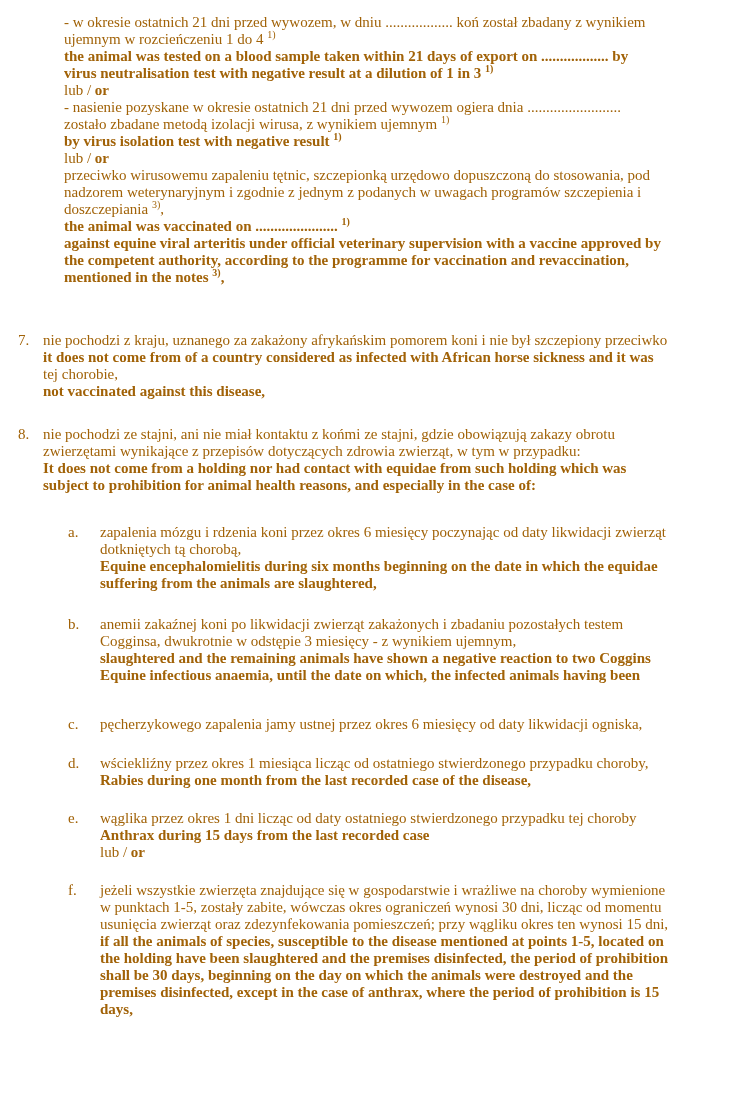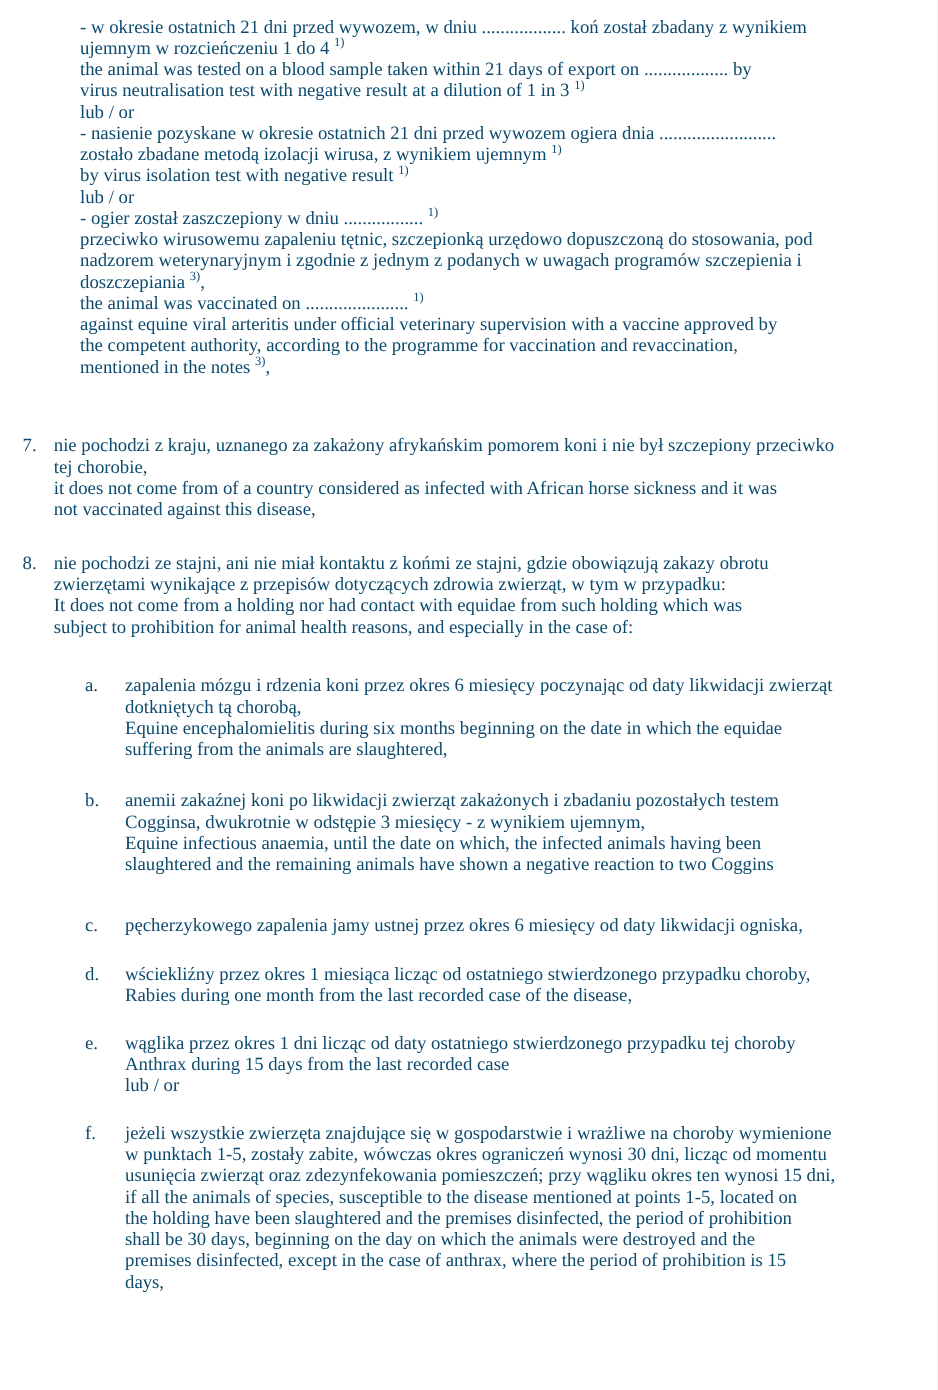--- a/index.html
+++ b/index.html
@@ -6,21 +6,21 @@
     margin: 0;
     padding: 0;
     background: #e8e8e8;
   }
   .page {
     position: relative;
     width: 750px;
     height: 1112px;
     margin: 0 auto;
     background: #ffffff;
-    color: #0c4a6e;
+    color: #a16207;
     font-family: "Liberation Serif", "DejaVu Serif", serif;
     font-size: 15px;
     line-height: 17px;
     overflow: hidden;
     box-sizing: border-box;
     padding-top: 14px;
   }
   .block {
     position: relative;
   }
@@ -29,77 +29,76 @@
   .block.indent-letter { margin-left: 100px; margin-right: 10px; }
   .marker {
     position: absolute;
     top: 0;
   }
   .indent-num    .marker { left: -25px; }
   .indent-letter .marker { left: -32px; }
   .line {
     white-space: nowrap;
   }
-  .bold { font-weight: normal; }
+  .bold { font-weight: bold; }
   sup {
     font-size: 10px;
     line-height: 0;
     vertical-align: super;
   }
 </style>
 </head>
 <body>
 
 <div class="page">
     <div class="block indent-deep" style="margin-top: 0px;">
       <div class="line"><span>- w okresie ostatnich 21 dni przed wywozem, w dniu .................. koń został zbadany z wynikiem</span></div>
       <div class="line"><span>ujemnym w rozcieńczeniu 1 do 4 </span><sup>1)</sup></div>
       <div class="line"><span class="bold">the animal was tested on a blood sample taken within 21 days of export on .................. by</span></div>
       <div class="line"><span class="bold">virus neutralisation test with negative result at a dilution of 1 in 3 </span><sup class="bold">1)</sup></div>
       <div class="line"><span>lub / </span><span class="bold">or</span></div>
       <div class="line"><span>- nasienie pozyskane w okresie ostatnich 21 dni przed wywozem ogiera dnia .........................</span></div>
       <div class="line"><span>zostało zbadane metodą izolacji wirusa, z wynikiem ujemnym </span><sup>1)</sup></div>
       <div class="line"><span class="bold">by virus isolation test with negative result </span><sup class="bold">1)</sup></div>
       <div class="line"><span>lub / </span><span class="bold">or</span></div>
-      <div class="line"><span>- ogier został zaszczepiony w dniu ................. </span><sup>1)</sup></div>
       <div class="line"><span>przeciwko wirusowemu zapaleniu tętnic, szczepionką urzędowo dopuszczoną do stosowania, pod</span></div>
       <div class="line"><span>nadzorem weterynaryjnym i zgodnie z jednym z podanych w uwagach programów szczepienia i</span></div>
       <div class="line"><span>doszczepiania </span><sup>3)</sup><span>,</span></div>
       <div class="line"><span class="bold">the animal was vaccinated on ...................... </span><sup class="bold">1)</sup></div>
       <div class="line"><span class="bold">against equine viral arteritis under official veterinary supervision with a vaccine approved by</span></div>
       <div class="line"><span class="bold">the competent authority, according to the programme for vaccination and revaccination,</span></div>
       <div class="line"><span class="bold">mentioned in the notes </span><sup class="bold">3)</sup><span class="bold">,</span></div>
     </div>
     <div class="block indent-num" style="margin-top: 46px;">
       <span class="marker">7.</span>
       <div class="line"><span>nie pochodzi z kraju, uznanego za zakażony afrykańskim pomorem koni i nie był szczepiony przeciwko</span></div>
+      <div class="line"><span class="bold">it does not come from of a country considered as infected with African horse sickness and it was</span></div>
       <div class="line"><span>tej chorobie,</span></div>
-      <div class="line"><span class="bold">it does not come from of a country considered as infected with African horse sickness and it was</span></div>
       <div class="line"><span class="bold">not vaccinated against this disease,</span></div>
     </div>
     <div class="block indent-num" style="margin-top: 26px;">
       <span class="marker">8.</span>
       <div class="line"><span>nie pochodzi ze stajni, ani nie miał kontaktu z końmi ze stajni, gdzie obowiązują zakazy obrotu</span></div>
       <div class="line"><span>zwierzętami wynikające z przepisów dotyczących zdrowia zwierząt, w tym w przypadku:</span></div>
       <div class="line"><span class="bold">It does not come from a holding nor had contact with equidae from such holding which was</span></div>
       <div class="line"><span class="bold">subject to prohibition for animal health reasons, and especially in the case of:</span></div>
     </div>
     <div class="block indent-letter" style="margin-top: 30px;">
       <span class="marker">a.</span>
       <div class="line"><span>zapalenia mózgu i rdzenia koni przez okres 6 miesięcy poczynając od daty likwidacji zwierząt</span></div>
       <div class="line"><span>dotkniętych tą chorobą,</span></div>
       <div class="line"><span class="bold">Equine encephalomielitis during six months beginning on the date in which the equidae</span></div>
       <div class="line"><span class="bold">suffering from the animals are slaughtered,</span></div>
     </div>
     <div class="block indent-letter" style="margin-top: 24px;">
       <span class="marker">b.</span>
       <div class="line"><span>anemii zakaźnej koni po likwidacji zwierząt zakażonych i zbadaniu pozostałych testem</span></div>
       <div class="line"><span>Cogginsa, dwukrotnie w odstępie 3 miesięcy - z wynikiem ujemnym,</span></div>
+      <div class="line"><span class="bold">slaughtered and the remaining animals have shown a negative reaction to two Coggins</span></div>
       <div class="line"><span class="bold">Equine infectious anaemia, until the date on which, the infected animals having been</span></div>
-      <div class="line"><span class="bold">slaughtered and the remaining animals have shown a negative reaction to two Coggins</span></div>
     </div>
     <div class="block indent-letter" style="margin-top: 32px;">
       <span class="marker">c.</span>
       <div class="line"><span>pęcherzykowego zapalenia jamy ustnej przez okres 6 miesięcy od daty likwidacji ogniska,</span></div>
     </div>
     <div class="block indent-letter" style="margin-top: 22px;">
       <span class="marker">d.</span>
       <div class="line"><span>wściekliźny przez okres 1 miesiąca licząc od ostatniego stwierdzonego przypadku choroby,</span></div>
       <div class="line"><span class="bold">Rabies during one month from the last recorded case of the disease,</span></div>
     </div>

